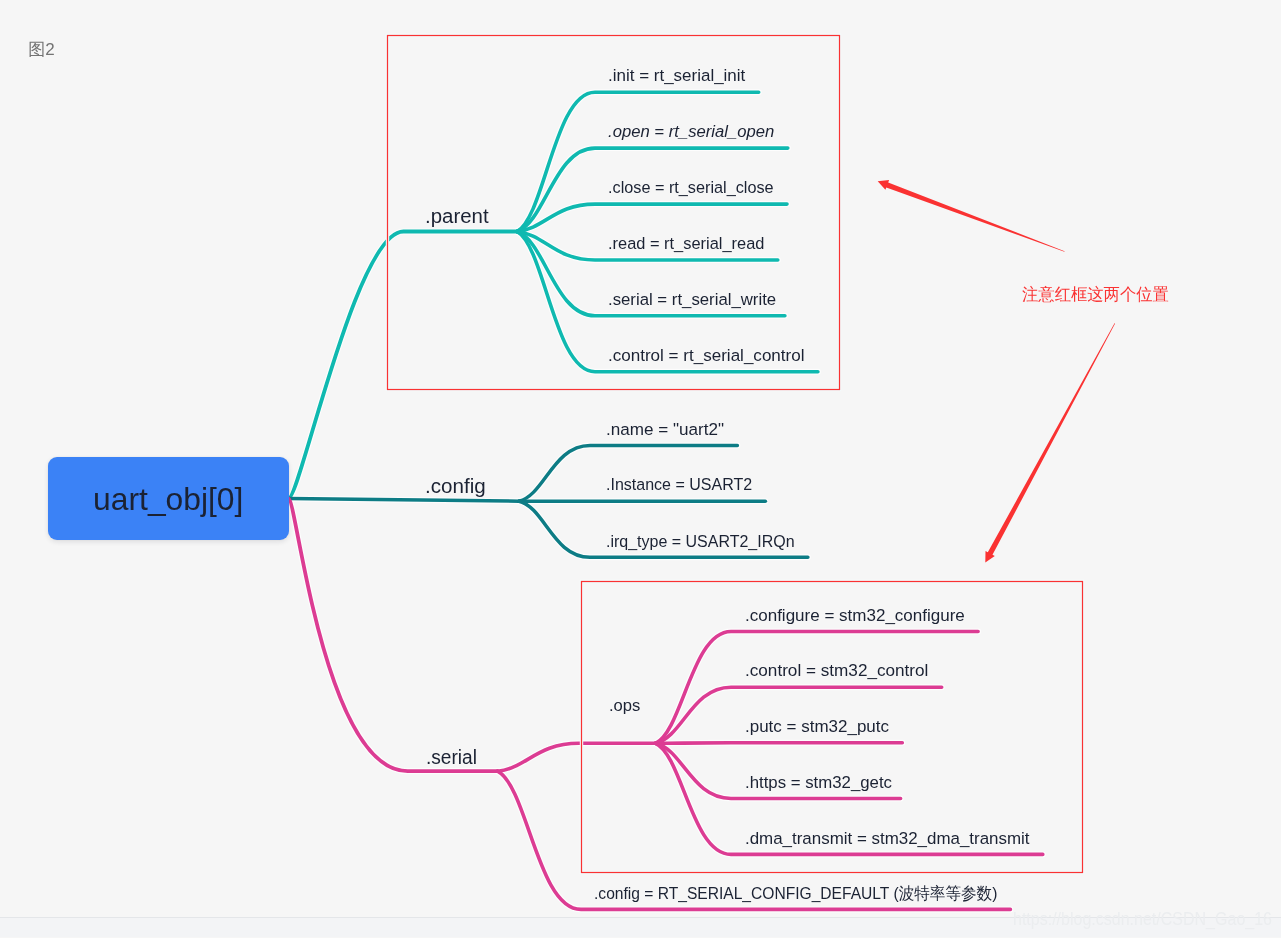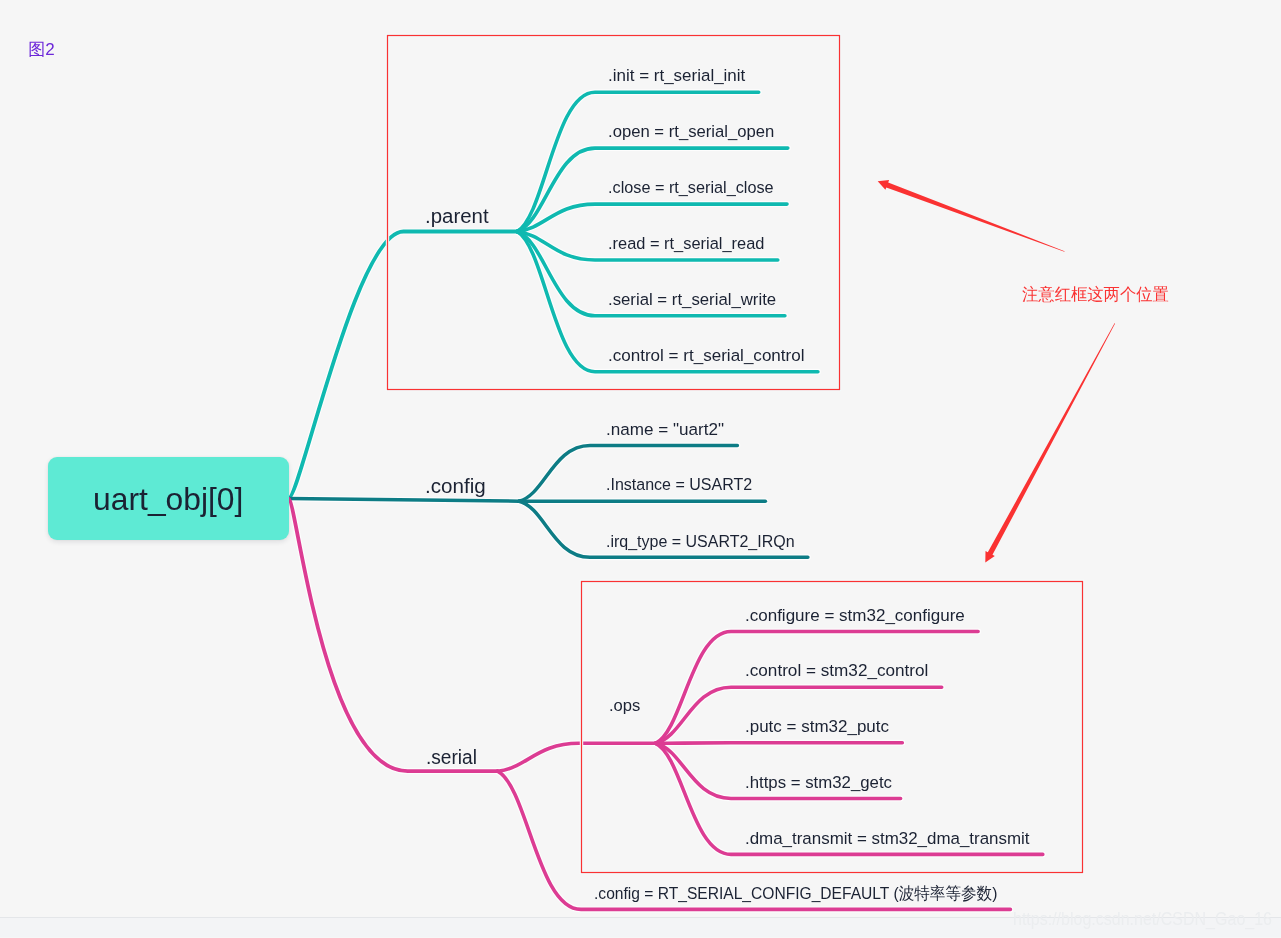--- a/index.html
+++ b/index.html
@@ -3,25 +3,25 @@
 <meta charset="utf-8">
 <title>uart_obj[0] mind map</title>
 <style>
   html,body{margin:0;padding:0;}
   body{width:1281px;height:938px;overflow:hidden;background:#f6f6f6;
        font-family:"Liberation Sans","DejaVu Sans",sans-serif;}
   #stage{position:relative;width:1281px;height:938px;background:#f6f6f6;}
   #lowerband{position:absolute;left:0;top:917px;width:1281px;height:20px;
              background:#f3f4f6;border-top:1px solid #e4e6e9;box-sizing:border-box;}
   svg.layer{position:absolute;left:0;top:0;width:1281px;height:938px;display:block;}
-  .rootbox{position:absolute;background:#5eead4;border-radius:9px;
+  .rootbox{position:absolute;background:#3b82f6;border-radius:9px;
            box-shadow:0 2px 5px rgba(17,24,39,.10),0 0 2px rgba(17,24,39,.05);
            display:flex;align-items:center;justify-content:center;}
   .roottext{font-size:31.8px;color:#1b2233;display:inline-block;transform-origin:50% 50%;position:relative;top:1.5px;}
-  .fig{position:absolute;color:#6d28d9;font-size:17px;line-height:1;}
+  .fig{position:absolute;color:#737373;font-size:17px;line-height:1;}
   .note{position:absolute;color:#fa3232;font-size:17px;white-space:nowrap;line-height:1;transform-origin:0 50%;transform:scaleX(0.96);}
   .wm{position:absolute;color:#ebedef;font-size:19px;white-space:nowrap;line-height:1;transform-origin:0 50%;}
   .lbl{position:absolute;color:#1b2233;font-size:16.8px;white-space:nowrap;line-height:1;}
   .lbl.big{font-size:20px;}
 </style>
 </head>
 <body>
 
 <div id="stage">
 
@@ -63,21 +63,21 @@
       <path d="M655.5,743.3 C682.7,731.0 691.7,631.5 731.0,631.5 L978.1,631.5" fill="none" stroke="#dc3c93" stroke-width="3.6" stroke-linecap="round" stroke-linejoin="round"></path>
       <path d="M655.5,743.3 C682.7,737.1 691.7,687.2 731.0,687.2 L941.7,687.2" fill="none" stroke="#dc3c93" stroke-width="3.6" stroke-linecap="round" stroke-linejoin="round"></path>
       <path d="M655.5,743.3 C682.7,743.2 691.7,742.8 731.0,742.8 L902.3,742.8" fill="none" stroke="#dc3c93" stroke-width="3.6" stroke-linecap="round" stroke-linejoin="round"></path>
       <path d="M655.5,743.3 C682.7,749.4 691.7,798.5 731.0,798.5 L900.6,798.5" fill="none" stroke="#dc3c93" stroke-width="3.6" stroke-linecap="round" stroke-linejoin="round"></path>
       <path d="M655.5,743.3 C682.7,755.5 691.7,854.4 731.0,854.4 L1042.8,854.4" fill="none" stroke="#dc3c93" stroke-width="3.6" stroke-linecap="round" stroke-linejoin="round"></path>
       <path d="M497.5,771.2 C527.6,786.4 537.6,909.4 581.0,909.4 L1010.4,909.4" fill="none" stroke="#dc3c93" stroke-width="3.6" stroke-linecap="round" stroke-linejoin="round"></path>
     </svg>
 
   <div id="labels">
       <div class="lbl" style="left: 608.4px; top: 68.4px; transform-origin: 0px 50%; transform: scaleX(1.0117);">.init = rt_serial_init</div>
-      <div class="lbl" style="left: 608.4px; top: 124.3px; transform-origin: 0px 50%; transform: scaleX(0.9936);">.open = rt_serial_open</div>
+      <div class="lbl" style="left: 608.4px; top: 124.3px; transform-origin: 0px 50%; transform: scaleX(0.9936); font-style: italic;">.open = rt_serial_open</div>
       <div class="lbl" style="left: 608.4px; top: 180.3px; transform-origin: 0px 50%; transform: scaleX(0.9675);">.close = rt_serial_close</div>
       <div class="lbl" style="left: 608.4px; top: 236.2px; transform-origin: 0px 50%; transform: scaleX(0.9776);">.read = rt_serial_read</div>
       <div class="lbl" style="left: 608.4px; top: 291.9px; transform-origin: 0px 50%; transform: scaleX(0.9989);">.serial = rt_serial_write</div>
       <div class="lbl" style="left: 608.4px; top: 347.9px; transform-origin: 0px 50%; transform: scaleX(1.0153);">.control = rt_serial_control</div>
       <div class="lbl big" style="left: 425px; top: 206.4px; transform-origin: 0px 50%; transform: scaleX(1.0214);">.parent</div>
       <div class="lbl" style="left: 606.3px; top: 421.7px; transform-origin: 0px 50%; transform: scaleX(1.0187);">.name = "uart2"</div>
       <div class="lbl" style="left: 606.3px; top: 477.4px; transform-origin: 0px 50%; transform: scaleX(0.954);">.Instance = USART2</div>
       <div class="lbl" style="left: 606.3px; top: 533.5px; transform-origin: 0px 50%; transform: scaleX(0.953);">.irq_type = USART2_IRQn</div>
       <div class="lbl big" style="left: 425px; top: 476.4px; transform-origin: 0px 50%; transform: scaleX(1.0299);">.config</div>
       <div class="lbl big" style="left: 425.5px; top: 746.5px; transform-origin: 0px 50%; transform: scaleX(0.9558);">.serial</div>

